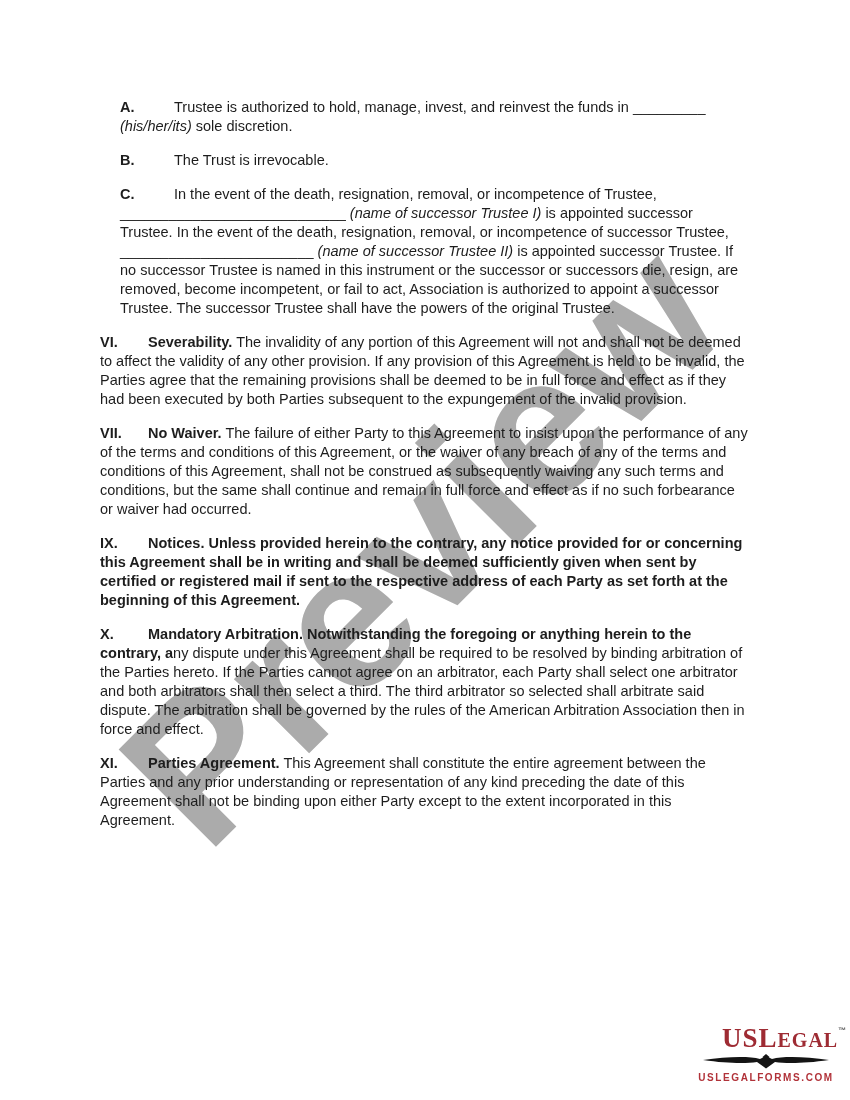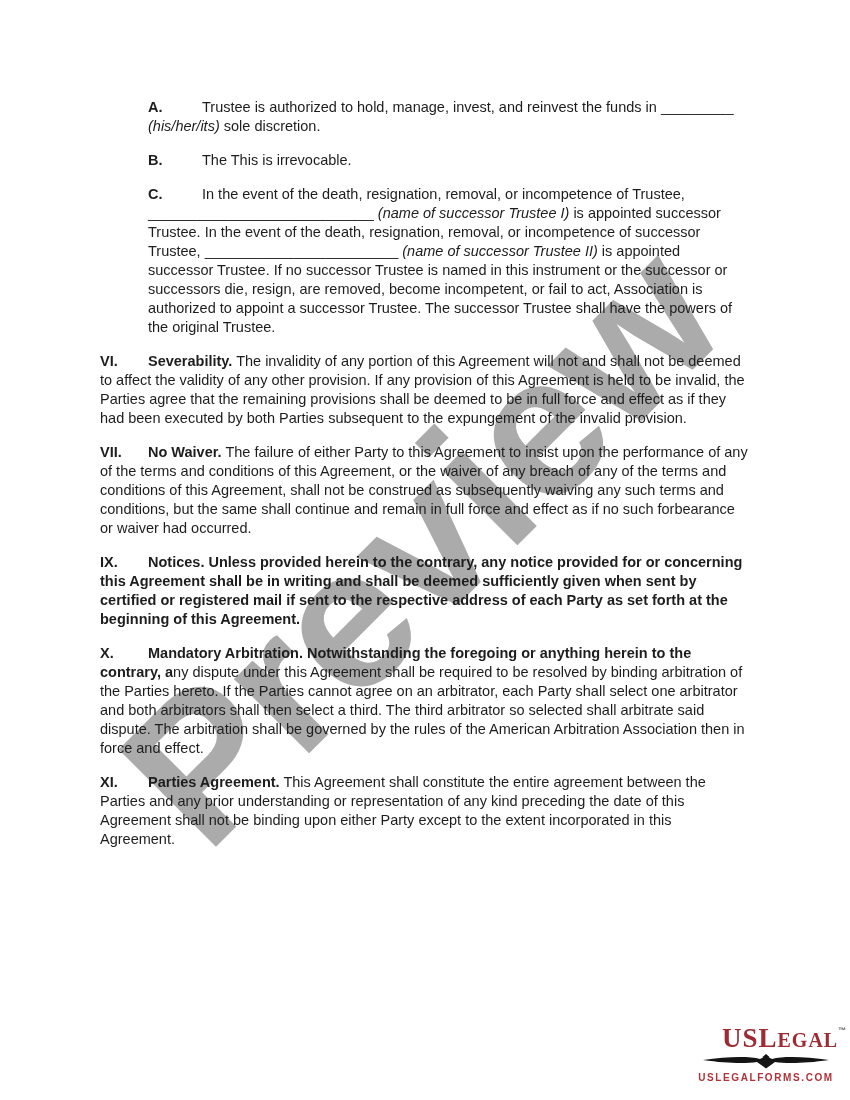--- a/index.html
+++ b/index.html
@@ -30,21 +30,21 @@
     left:100px; top:98px;
     width:648px;
     z-index:1;
   }
   .para {
     font-size:14.5px;
     line-height:19px;
     margin-bottom:15px;
     text-align:left;
   }
-  .para.indent { margin-left:48px; }
+  .para.indent { margin-left:20px; }
   .para .label { display:inline-block; width:48px; font-weight:bold; }
   .para.indent .label { width:54px; }
   .b { font-weight:bold; }
   .i { font-style:italic; }
 
   .logo {
     position:absolute;
     left:698px; top:1025px;
     width:136px;
     text-align:center;
@@ -76,21 +76,21 @@
 </style>
 </head>
 <body>
 
 <div class="page">
 
   <div class="watermark" style="color: rgb(171, 171, 171);">Preview</div>
 
   <div class="content">
       <p class="para indent"><span class="label">A.</span><span>Trustee is authorized to hold, manage, invest, and reinvest the funds in </span><span>_________</span><span class="i"> (his/her/its)</span><span> sole discretion.</span></p>
-      <p class="para indent"><span class="label">B.</span><span>The This is irrevocable.</span></p>
+      <p class="para indent"><span class="label">B.</span><span>The Trust is irrevocable.</span></p>
       <p class="para indent"><span class="label">C.</span><span>In the event of the death, resignation, removal, or incompetence of Trustee, </span><span>____________________________</span><span class="i"> (name of successor Trustee I)</span><span> is appointed successor Trustee. In the event of the death, resignation, removal, or incompetence of successor Trustee, </span><span>________________________</span><span class="i"> (name of successor Trustee II)</span><span> is appointed successor Trustee. If no successor Trustee is named in this instrument or the successor or successors die, resign, are removed, become incompetent, or fail to act, Association is authorized to appoint a successor Trustee. The successor Trustee shall have the powers of the original Trustee.</span></p>
       <p class="para"><span class="label">VI.</span><span class="b">Severability.</span><span> The invalidity of any portion of this Agreement will not and shall not be deemed to affect the validity of any other provision. If any provision of this Agreement is held to be invalid, the Parties agree that the remaining provisions shall be deemed to be in full force and effect as if they had been executed by both Parties subsequent to the expungement of the invalid provision.</span></p>
       <p class="para"><span class="label">VII.</span><span class="b">No Waiver.</span><span> The failure of either Party to this Agreement to insist upon the performance of any of the terms and conditions of this Agreement, or the waiver of any breach of any of the terms and conditions of this Agreement, shall not be construed as subsequently waiving any such terms and conditions, but the same shall continue and remain in full force and effect as if no such forbearance or waiver had occurred.</span></p>
       <p class="para"><span class="label">IX.</span><span class="b">Notices. Unless provided herein to the contrary, any notice provided for or concerning this Agreement shall be in writing and shall be deemed sufficiently given when sent by certified or registered mail if sent to the respective address of each Party as set forth at the beginning of this Agreement.</span></p>
       <p class="para"><span class="label">X.</span><span class="b">Mandatory Arbitration. Notwithstanding the foregoing or anything herein to the contrary, a</span><span>ny dispute under this Agreement shall be required to be resolved by binding arbitration of the Parties hereto. If the Parties cannot agree on an arbitrator, each Party shall select one arbitrator and both arbitrators shall then select a third. The third arbitrator so selected shall arbitrate said dispute. The arbitration shall be governed by the rules of the American Arbitration Association then in force and effect.</span></p>
       <p class="para"><span class="label">XI.</span><span class="b">Parties Agreement.</span><span> This Agreement shall constitute the entire agreement between the Parties and any prior understanding or representation of any kind preceding the date of this Agreement shall not be binding upon either Party except to the extent incorporated in this Agreement.</span></p>
     </div>
 
   <div class="logo">
     <div class="logo-word" style="color: rgb(158, 43, 51);"><span class="big">USL</span><span class="small">EGAL</span><span class="tm">™</span></div>

